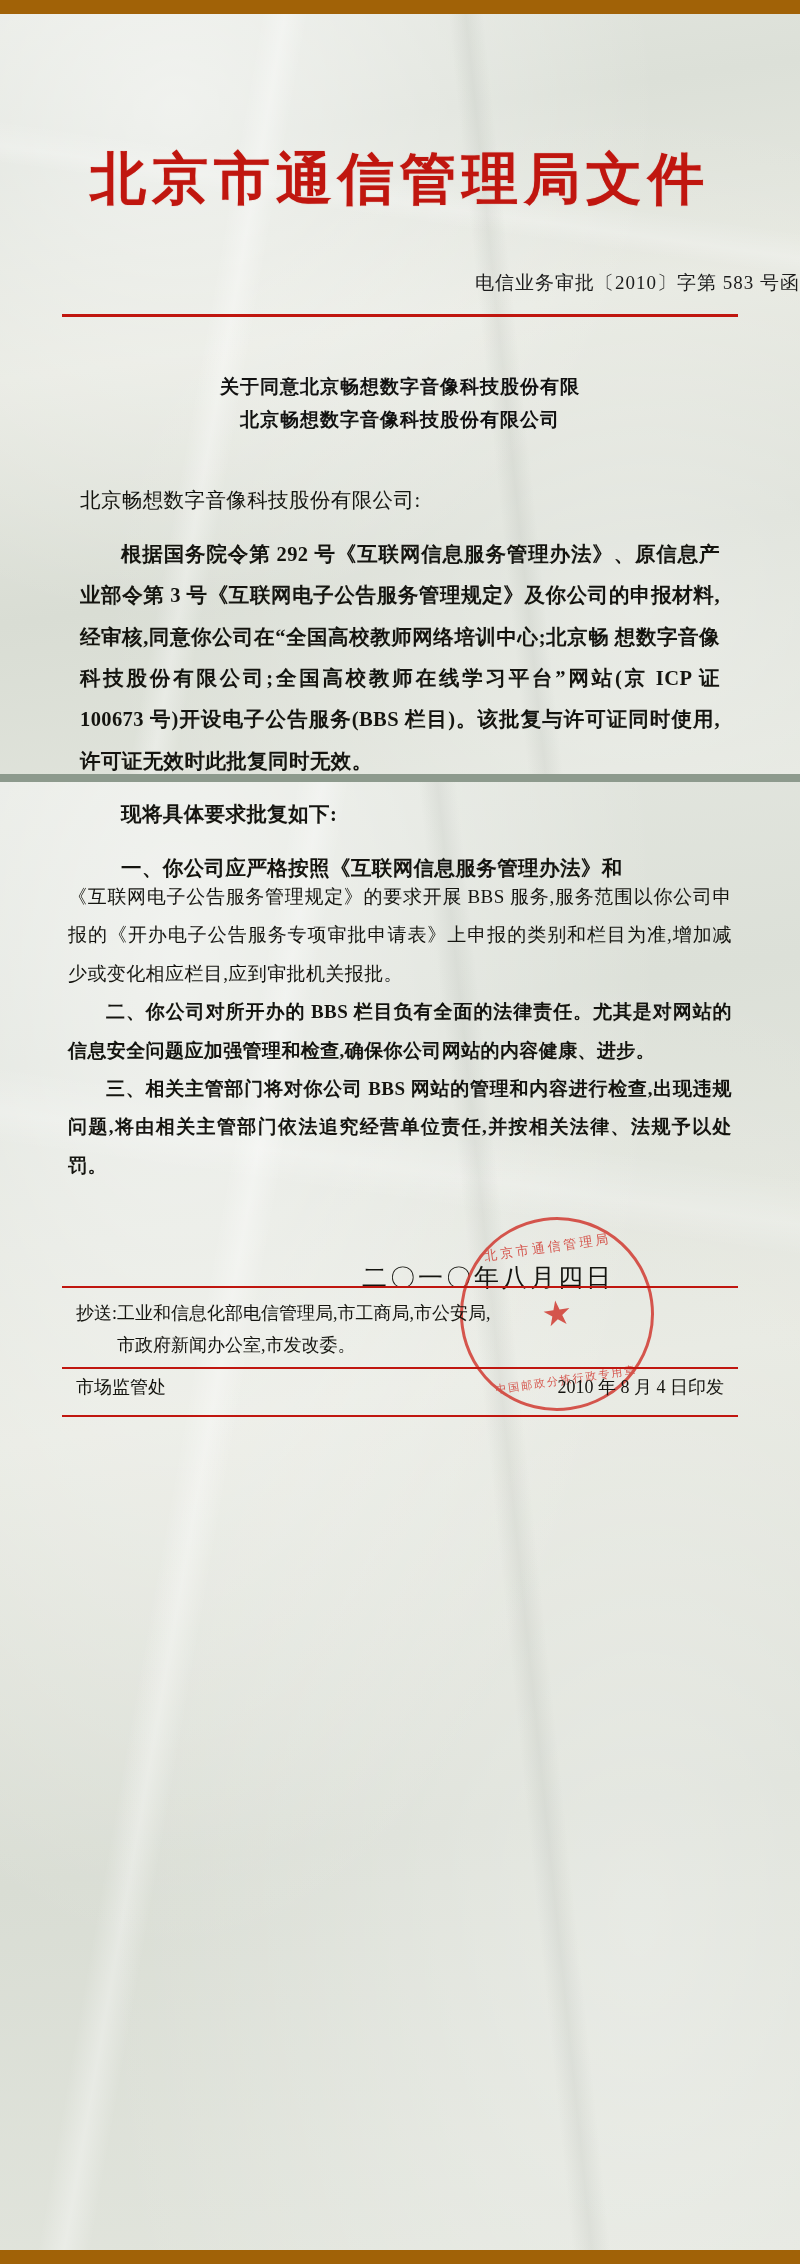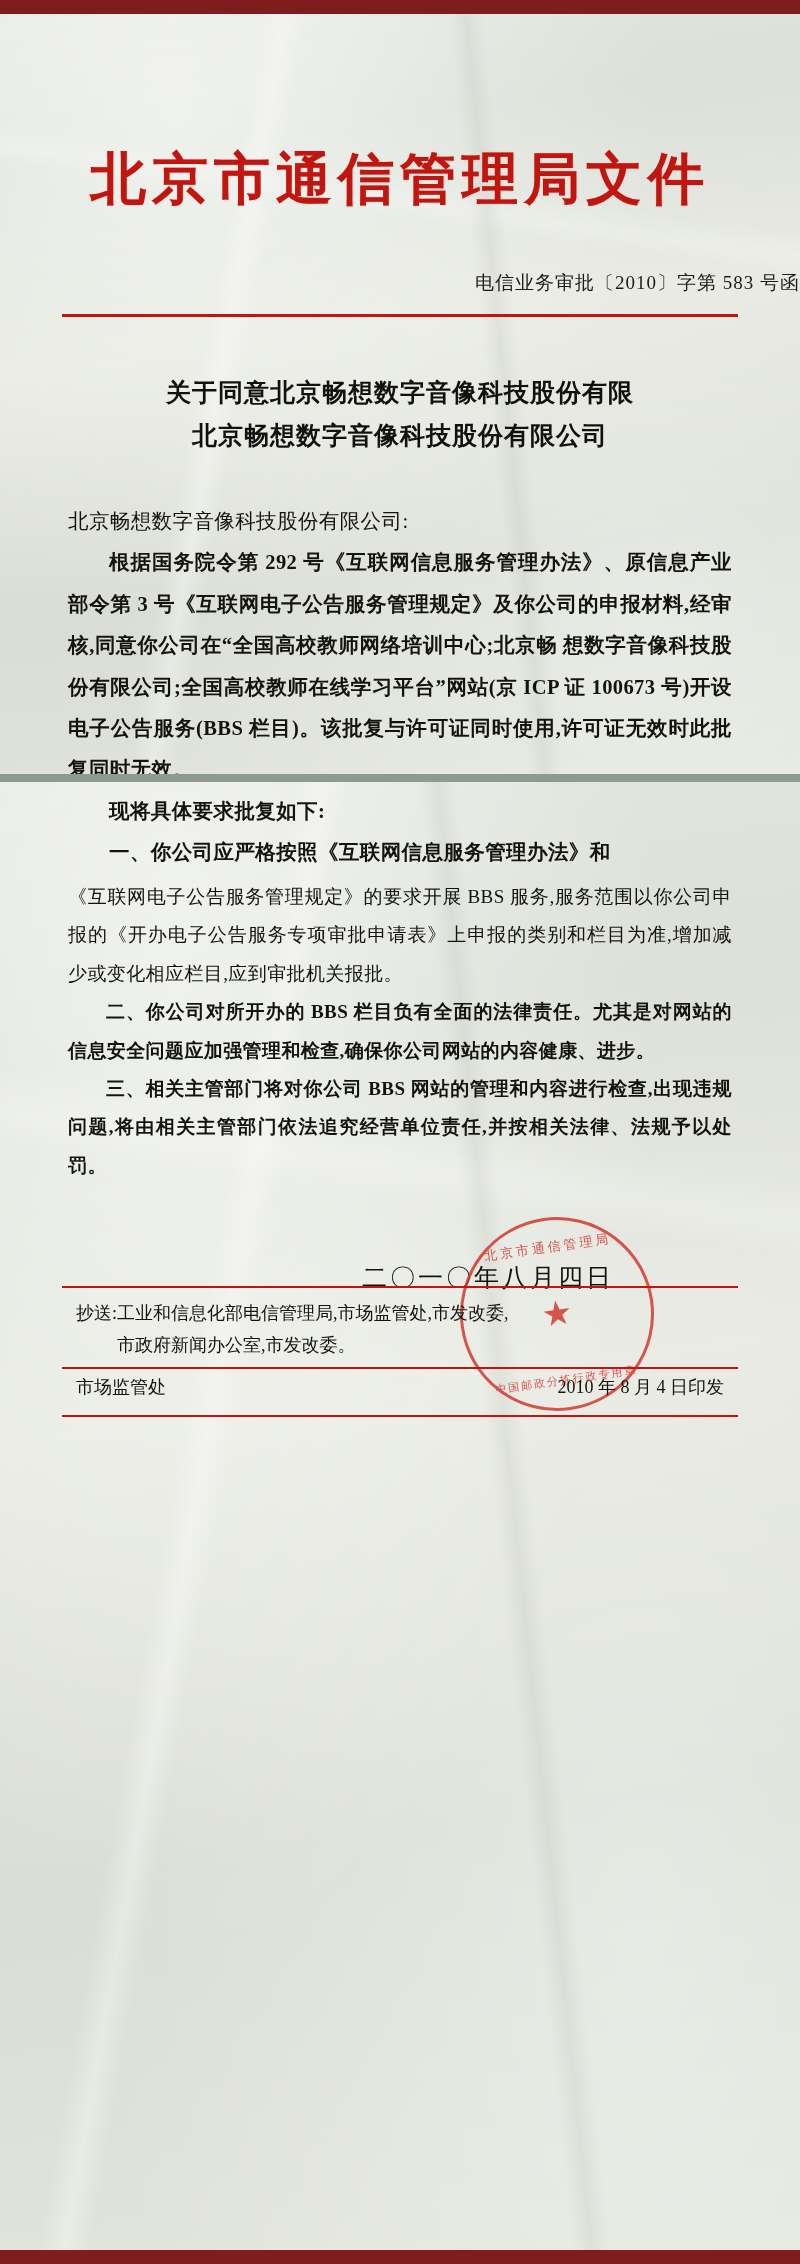--- a/index.html
+++ b/index.html
@@ -6,21 +6,21 @@
     margin: 0;
     padding: 0;
     background: #7d8a82;
   }
   #page {
     position: relative;
     width: 800px;
     height: 2264px;
     margin: 0 auto;
     overflow: hidden;
-    background: #7f1d1d;
+    background: #a16207;
     font-family: "Liberation Serif", "DejaVu Serif", serif;
   }
 
   
   .sheet {
     position: absolute;
     left: 0;
     width: 800px;
     background:
       radial-gradient(ellipse at 22% 12%, rgba(255,255,255,0.55) 0%, rgba(255,255,255,0) 55%),
@@ -64,37 +64,37 @@
   .red-rule {
     margin: 18px 62px 0 62px;
     height: 3px;
     background: #c0160f;
   }
 
   
   .doc-title {
     margin: 54px 118px 0 118px;
     text-align: center;
-    font-size: 25px;
+    font-size: 19px;
     font-weight: bold;
     line-height: 1.72;
     letter-spacing: 1px;
     color: #111;
   }
 
   
   .body-block {
     margin: 44px 68px 0 68px;
     font-size: 20.5px;
     line-height: 2.02;
     color: #14140f;
     letter-spacing: 0.4px;
     text-align: justify;
   }
-  .body-block p { margin: 0; }
+  .body-block p { margin: 12px; }
   .indent { text-indent: 2em; font-weight: bold; }
 
   
   .body-block-2 {
     margin: 0 68px;
     padding-top: 96px;
     font-size: 19px;
     line-height: 2.02;
     color: #14140f;
     letter-spacing: 0.4px;
@@ -225,21 +225,21 @@
           <div class="seal-star">★</div>
           <div class="seal-text-bottom">中国邮政分拣行政专用章</div>
         </div>
       </div>
 
       <div class="footer">
         <div class="footer-rule"></div>
         <div class="footer-cc">
           <span class="footer-cc-label">抄送:</span>
           <span>
-            <span>工业和信息化部电信管理局,市场监管处,市发改委,</span><br>
+            <span>工业和信息化部电信管理局,市工商局,市公安局,</span><br>
             <span>市政府新闻办公室,市发改委。</span>
           </span>
         </div>
         <div class="footer-rule"></div>
         <div class="footer-bottom">
           <span>市场监管处</span>
           <span>2010 年 8 月 4 日印发</span>
         </div>
         <div class="footer-rule"></div>
       </div>

